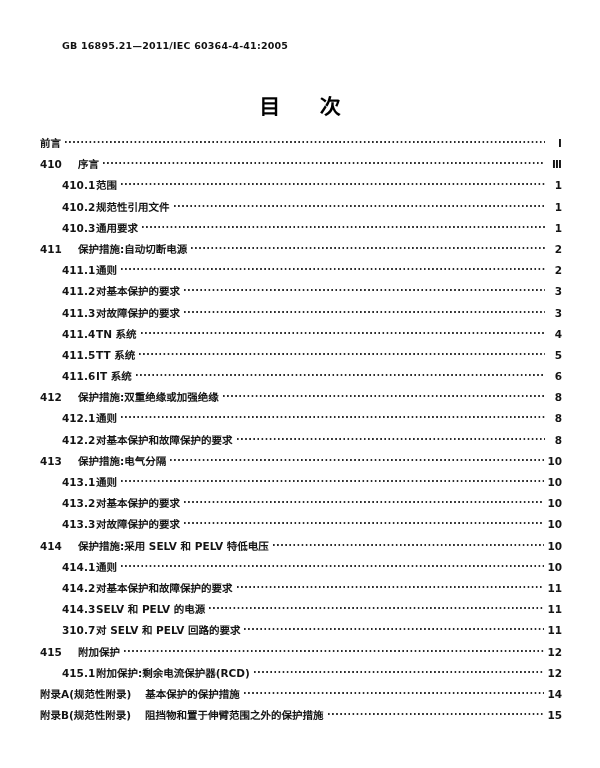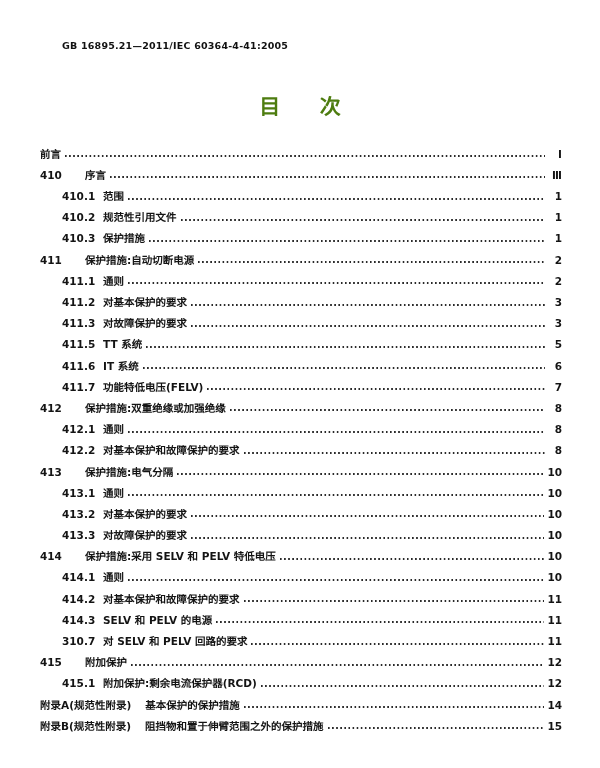--- a/index.html
+++ b/index.html
@@ -41,49 +41,48 @@
   .page-title {
     position: absolute;
     top: 90px;
     left: 0;
     width: 600px;
     text-align: center;
     font-size: 21px;
     font-weight: bold;
     letter-spacing: 16px;
     text-indent: 16px;
-    color: #4d7c0f;
+    color: #000000;
   }
 
   
   .toc {
     position: absolute;
     top: 138px;
     left: 40px;
     width: 522px;
   }
 
   .toc-row {
     display: flex;
-    align-items: flex-end;
+    align-items: flex-start;
     font-size: 10.5px;
     line-height: 1;
     height: 21.2px;
     white-space: nowrap;
     color: #141414;
   }
 
   .toc-row .num {
     font-weight: bold;
     flex: 0 0 auto;
   }
   .toc-row .label {
     font-weight: bold;
     flex: 0 0 auto;
-    margin-left: 7px;
   }
 
   
   .leader {
     flex: 1 1 auto;
     overflow: hidden;
     margin: 0 3px 1px 4px;
     height: 6px;
     position: relative;
   }
@@ -154,21 +153,21 @@
         <span class="pg">1</span>
       </div>
       <div class="toc-row lvl1">
         <span class="num wide-gap">410.2</span>
         <span class="label">规范性引用文件</span>
         <span class="leader"></span>
         <span class="pg">1</span>
       </div>
       <div class="toc-row lvl1">
         <span class="num wide-gap">410.3</span>
-        <span class="label">保护措施</span>
+        <span class="label">通用要求</span>
         <span class="leader"></span>
         <span class="pg">1</span>
       </div>
       <div class="toc-row lvl0">
         <span class="num wide-gap">411</span>
         <span class="label">保护措施:自动切断电源</span>
         <span class="leader"></span>
         <span class="pg">2</span>
       </div>
       <div class="toc-row lvl1">
@@ -183,36 +182,36 @@
         <span class="leader"></span>
         <span class="pg">3</span>
       </div>
       <div class="toc-row lvl1">
         <span class="num wide-gap">411.3</span>
         <span class="label">对故障保护的要求</span>
         <span class="leader"></span>
         <span class="pg">3</span>
       </div>
       <div class="toc-row lvl1">
+        <span class="num wide-gap">411.4</span>
+        <span class="label">TN 系统</span>
+        <span class="leader"></span>
+        <span class="pg">4</span>
+      </div>
+      <div class="toc-row lvl1">
         <span class="num wide-gap">411.5</span>
         <span class="label">TT 系统</span>
         <span class="leader"></span>
         <span class="pg">5</span>
       </div>
       <div class="toc-row lvl1">
         <span class="num wide-gap">411.6</span>
         <span class="label">IT 系统</span>
         <span class="leader"></span>
         <span class="pg">6</span>
-      </div>
-      <div class="toc-row lvl1">
-        <span class="num wide-gap">411.7</span>
-        <span class="label">功能特低电压(FELV)</span>
-        <span class="leader"></span>
-        <span class="pg">7</span>
       </div>
       <div class="toc-row lvl0">
         <span class="num wide-gap">412</span>
         <span class="label">保护措施:双重绝缘或加强绝缘</span>
         <span class="leader"></span>
         <span class="pg">8</span>
       </div>
       <div class="toc-row lvl1">
         <span class="num wide-gap">412.1</span>
         <span class="label">通则</span>

